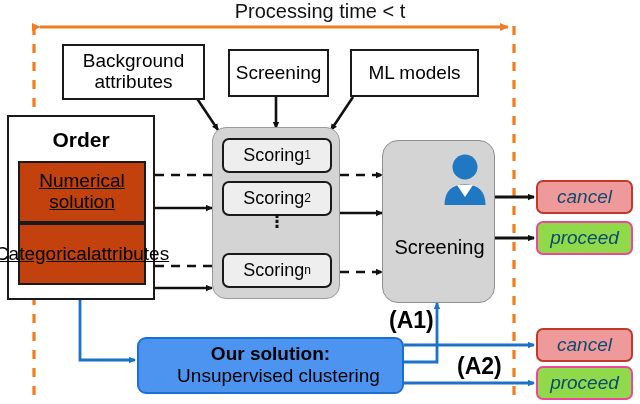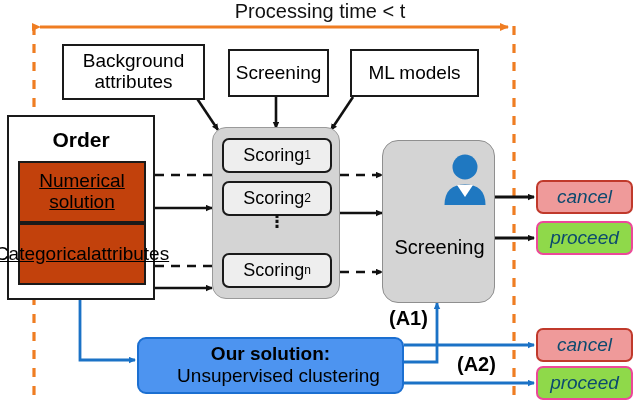--- a/index.html
+++ b/index.html
@@ -38,21 +38,21 @@
   .dec-cancel{background:#ef9a9a;border:2px solid #c0392b;}
   .dec-proceed{background:#8fd94a;border:2px solid #ec4899;}
 
   
   .solution{background:#4d94f0;border:2px solid #1b6fd1;border-radius:9px;
             display:block;color:#000;padding-top:5px;}
   .sol-l1{font-weight:bold;font-size:19px;text-align:center;line-height:1.1;}
   .sol-l2{font-size:19px;text-align:center;line-height:1.12;margin-left:16px;}
 
   
-  .lbl{position:absolute;font-weight:bold;font-size:20px;color:#000;}
+  .lbl{position:absolute;font-weight:bold;font-size:23px;color:#000;}
   .title-top{position:absolute;font-size:20px;color:#111;
              width:100%;text-align:center;}
   .person-icon{position:absolute;}
 </style>
 </head>
 <body>
 
 <div id="stage">
 
   <svg class="layer" viewBox="0 0 640 404">

